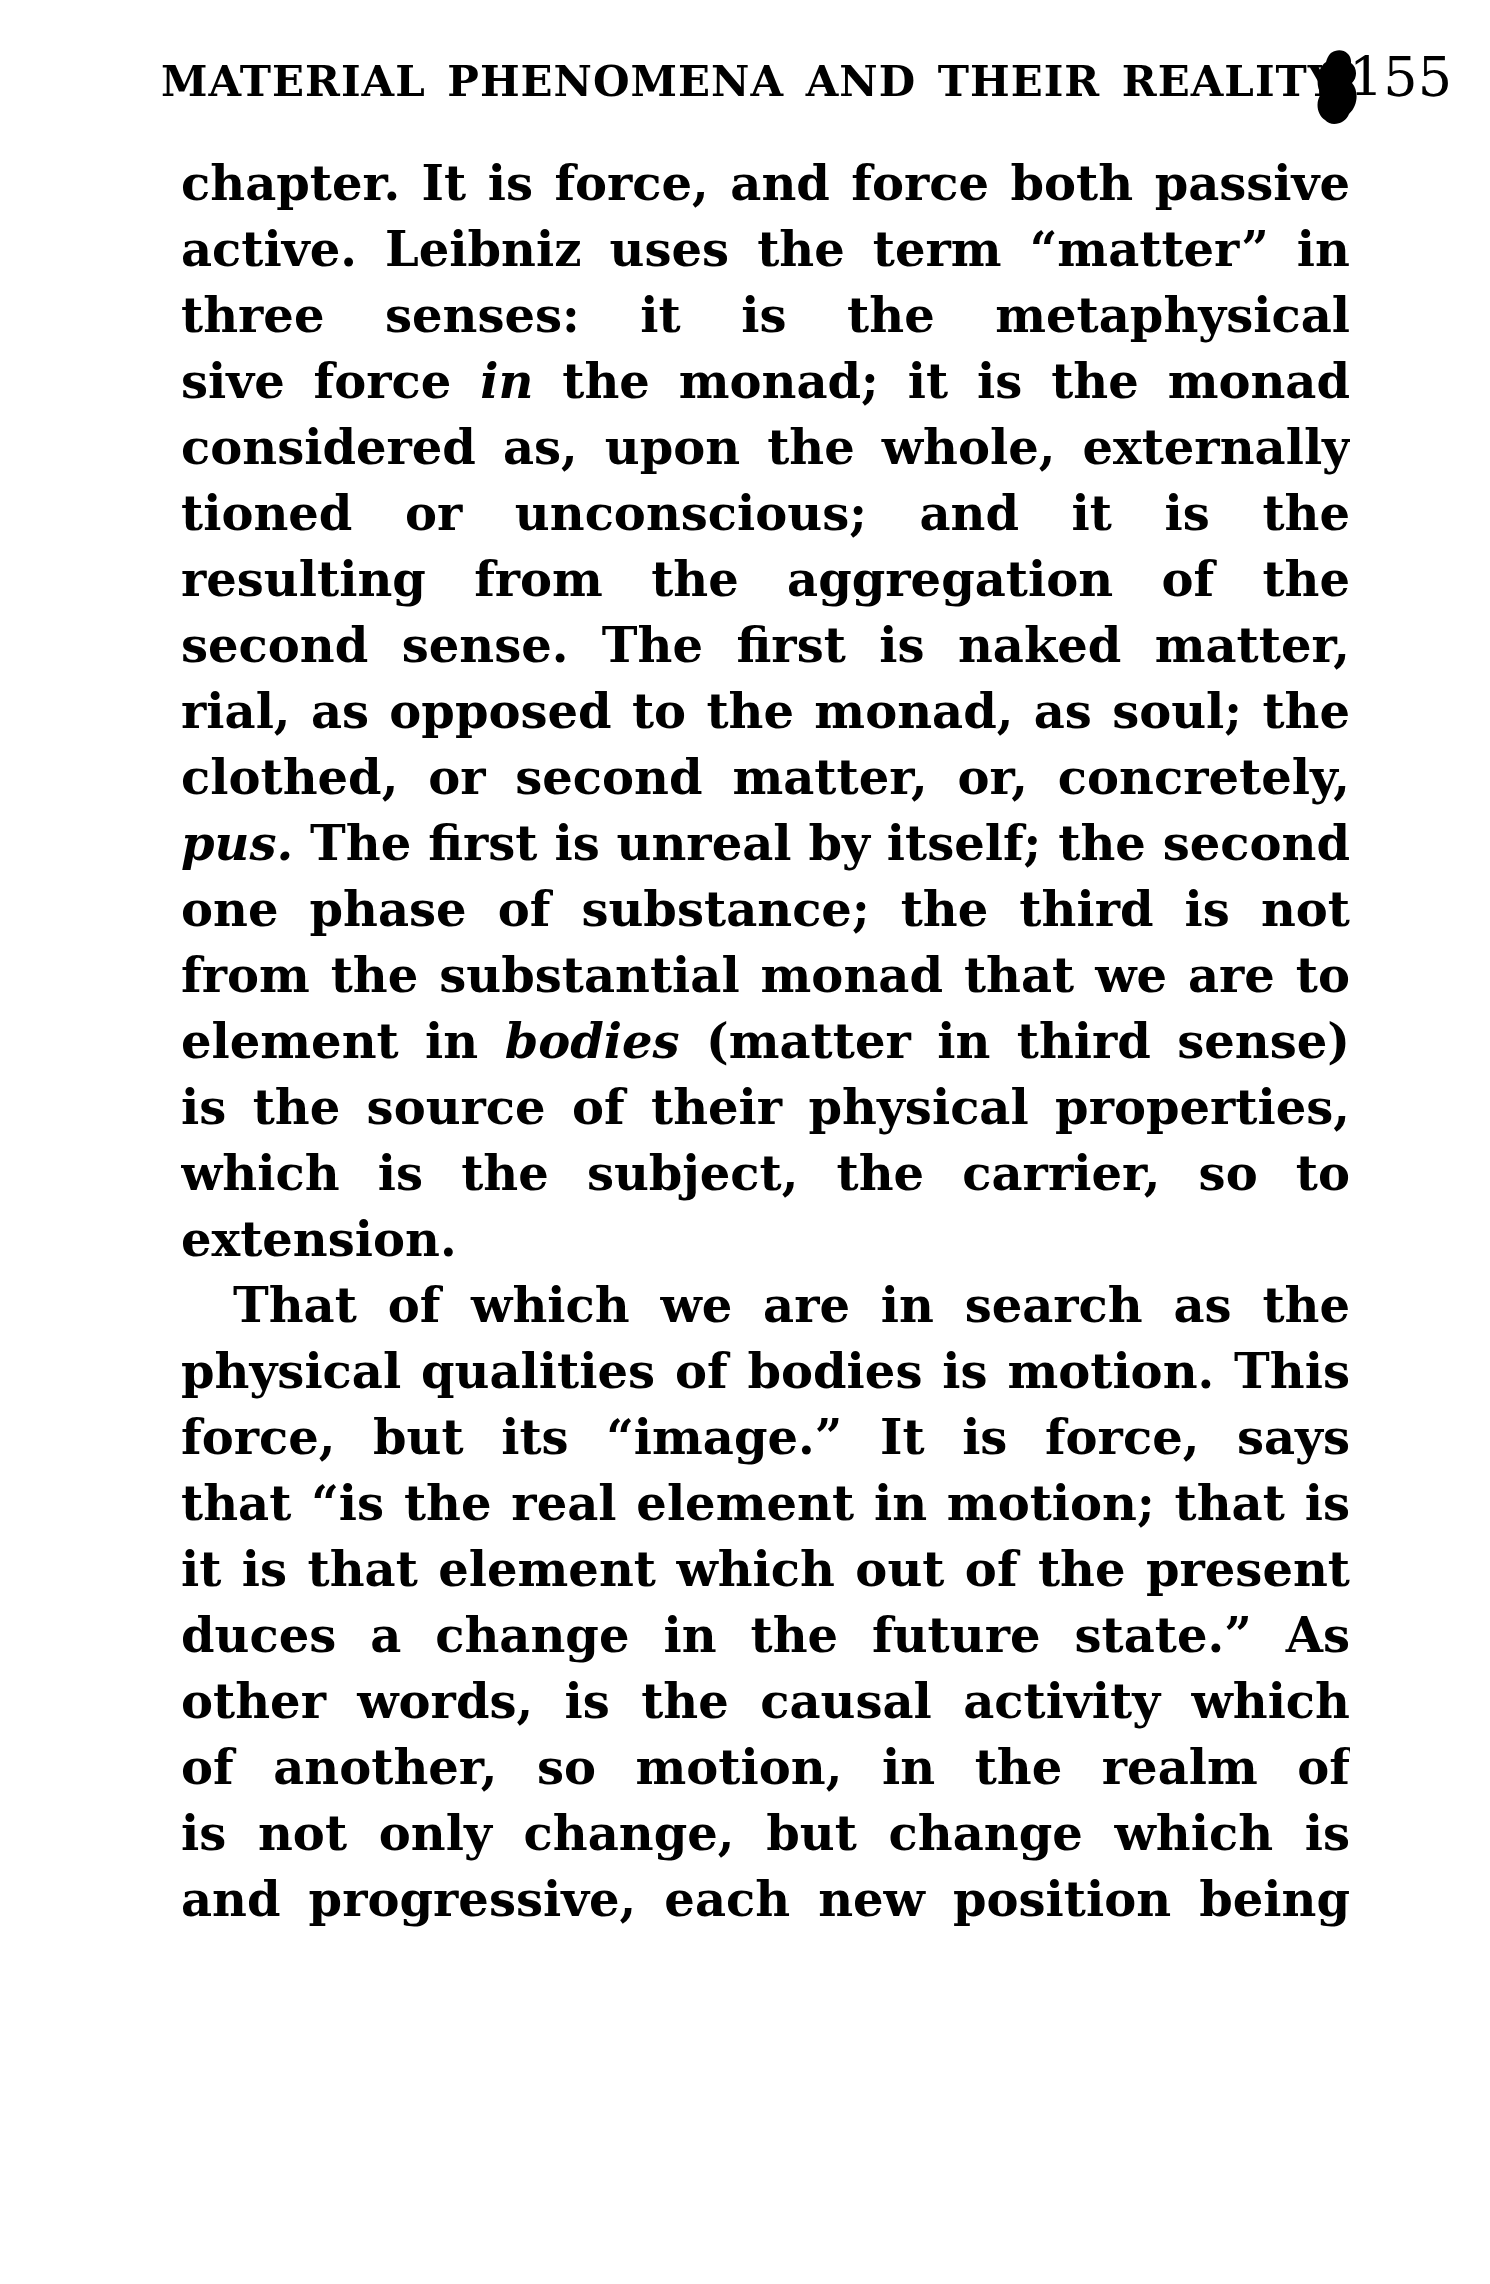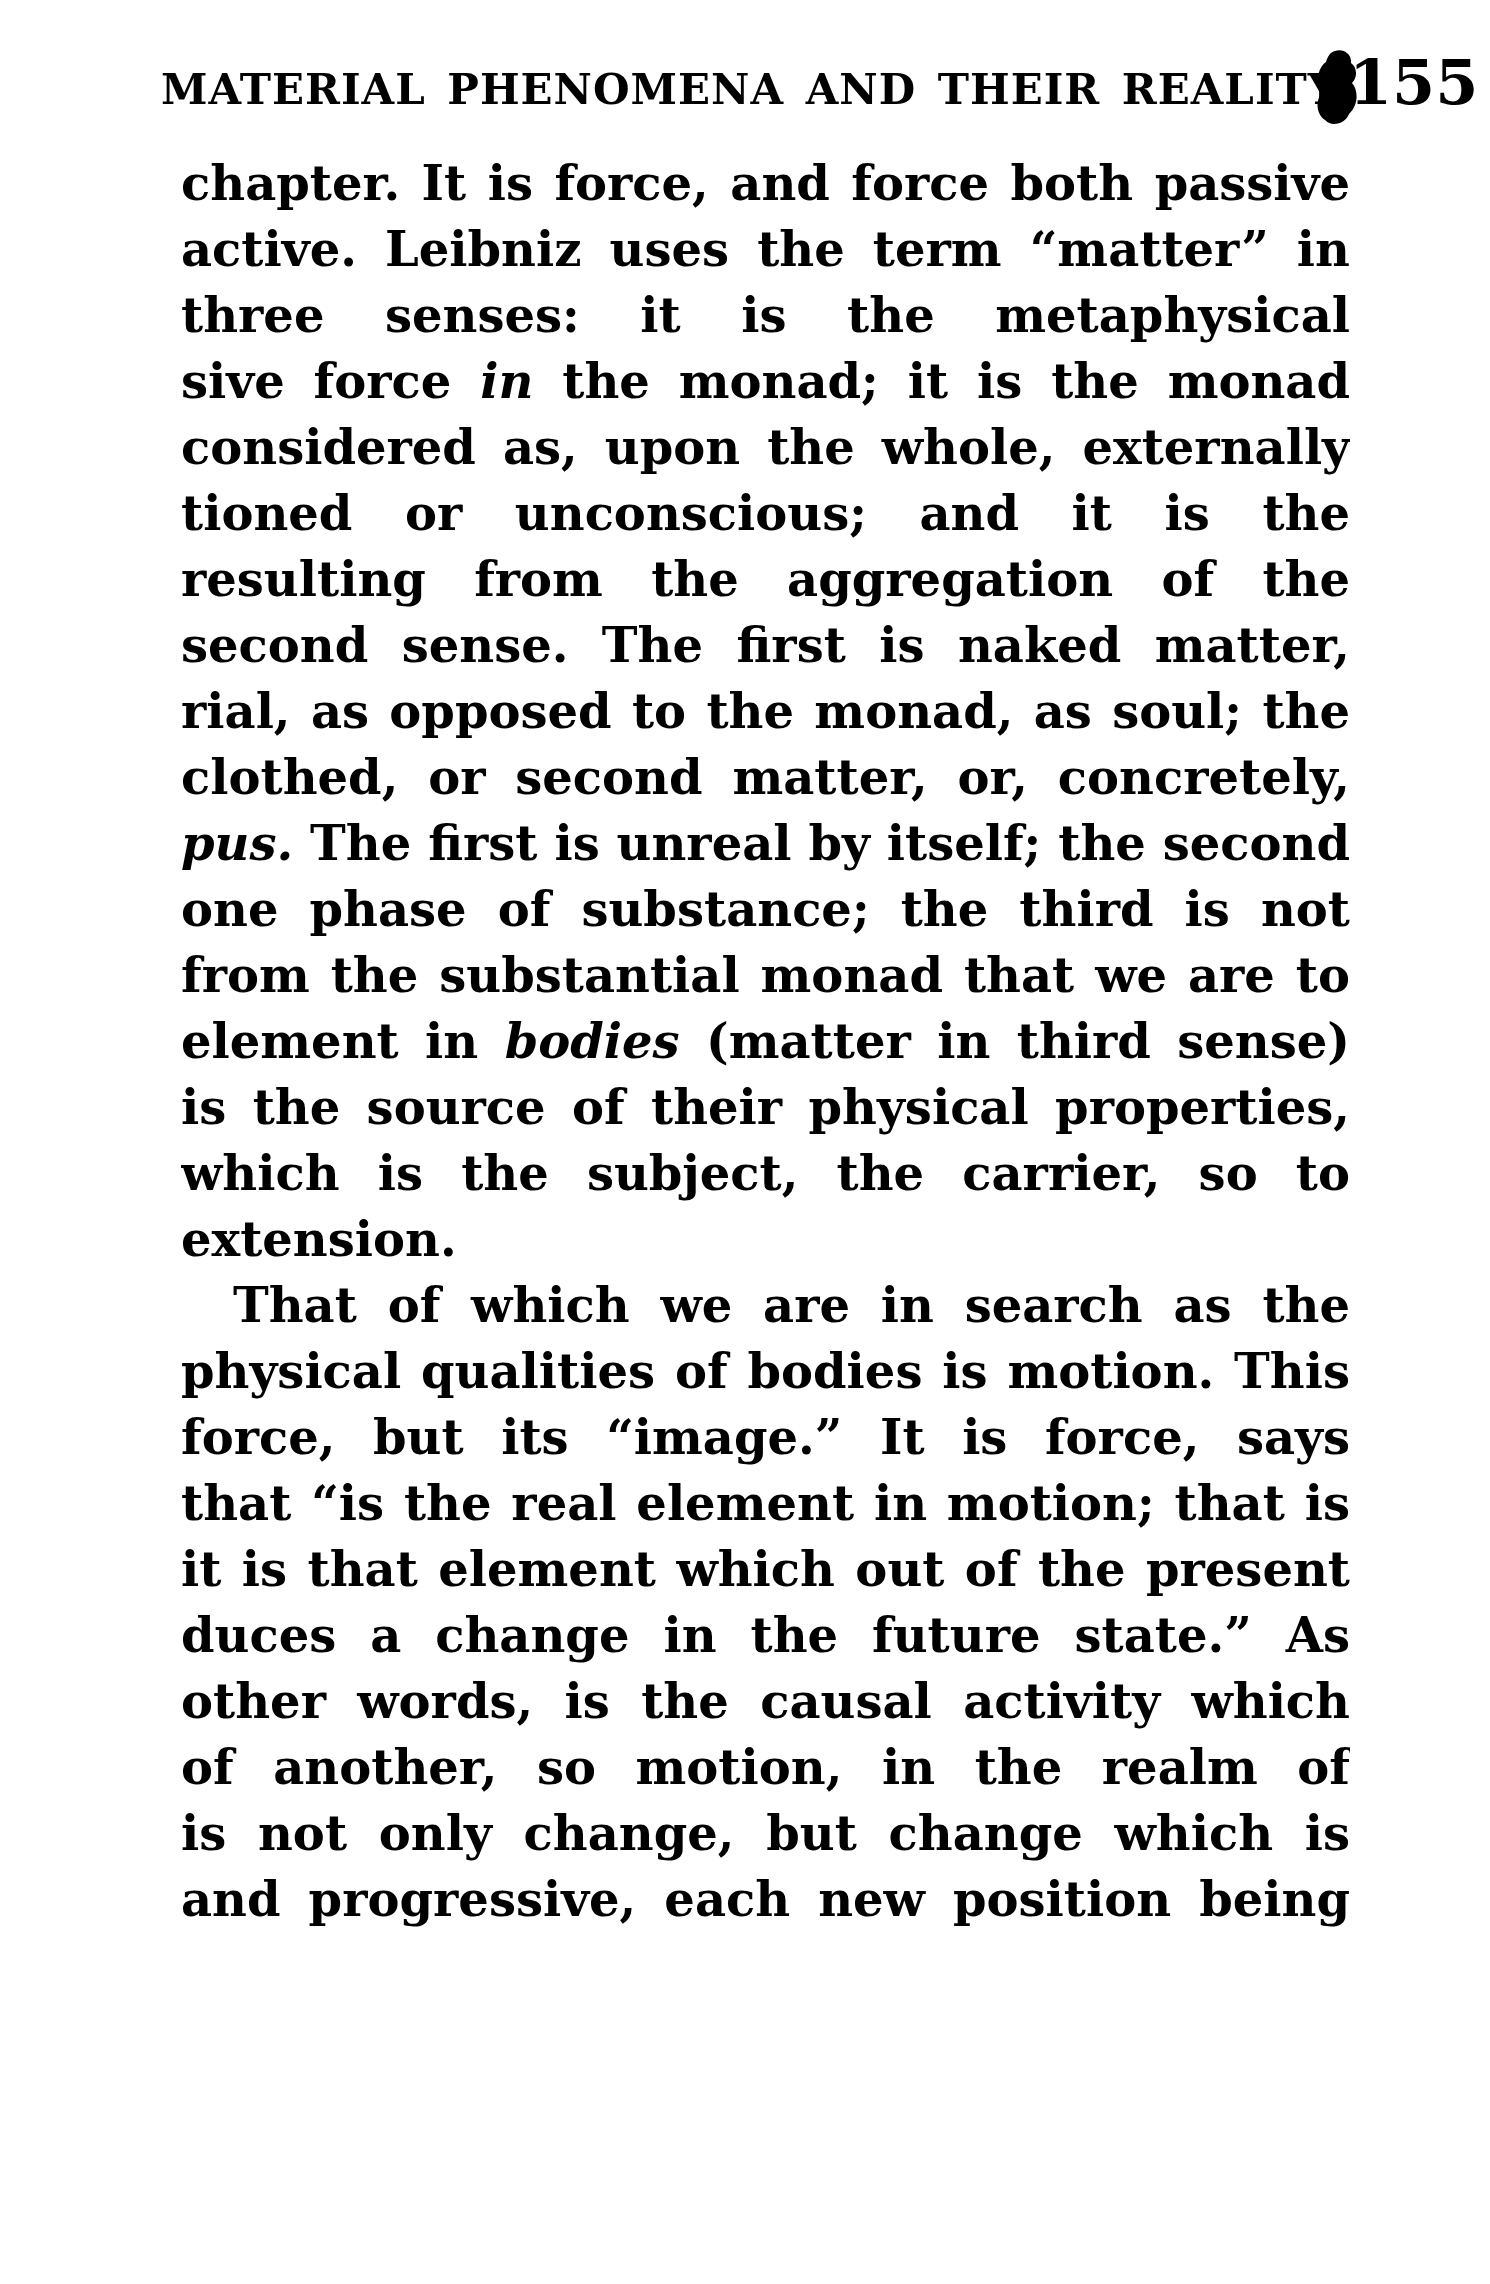--- a/index.html
+++ b/index.html
@@ -28,22 +28,22 @@
   }
   .header-title {
     font-size: 42px;
     font-weight: bold;
     letter-spacing: 1px;
     word-spacing: 6px;
     padding-left: 16px;
     white-space: nowrap;
   }
   .page-number {
-    font-size: 62px;
-    font-weight: bold;
+    font-size: 54px;
+    font-weight: normal;
     position: relative;
     white-space: nowrap;
   }
   .ink-blot {
     position: absolute;
     left: 1314px;
     top: 50px;
     width: 44px;
     height: 78px;
     z-index: 3;

